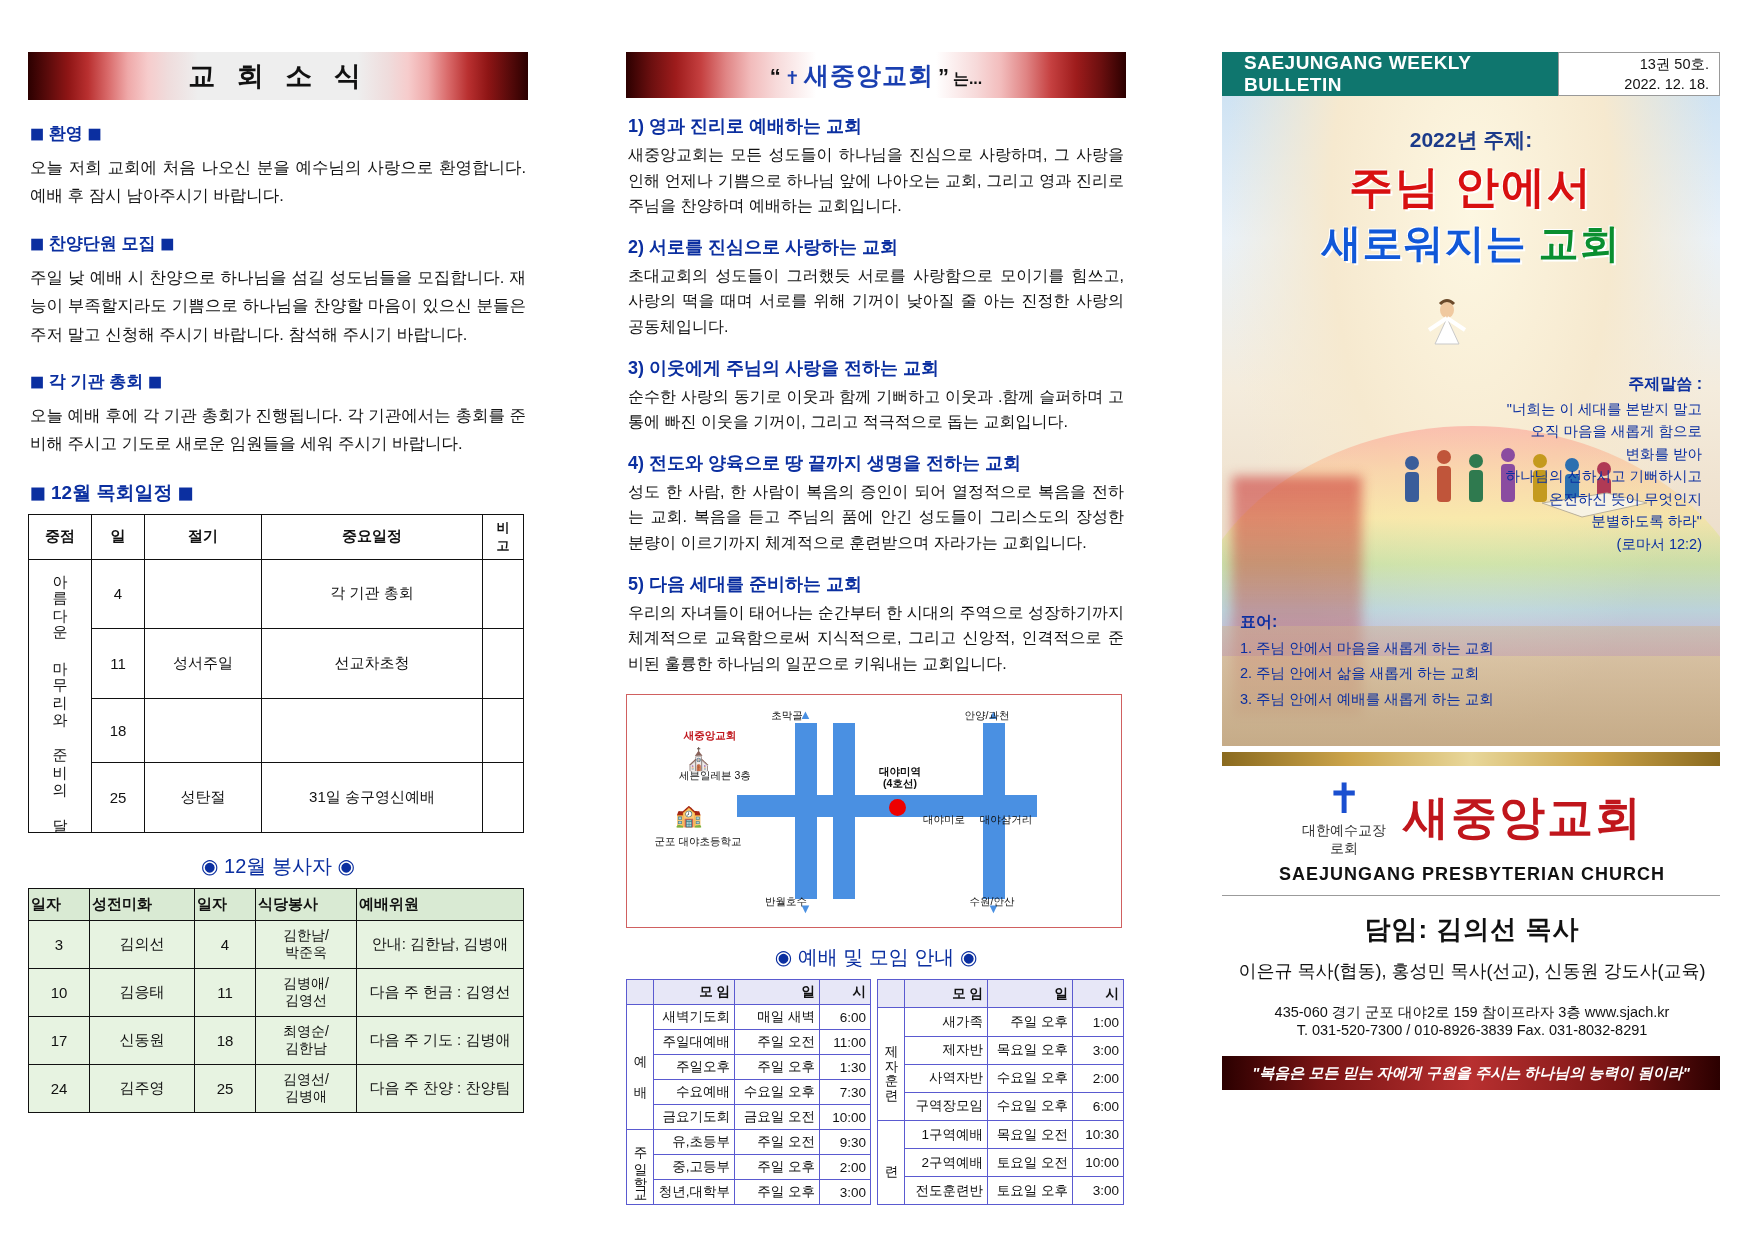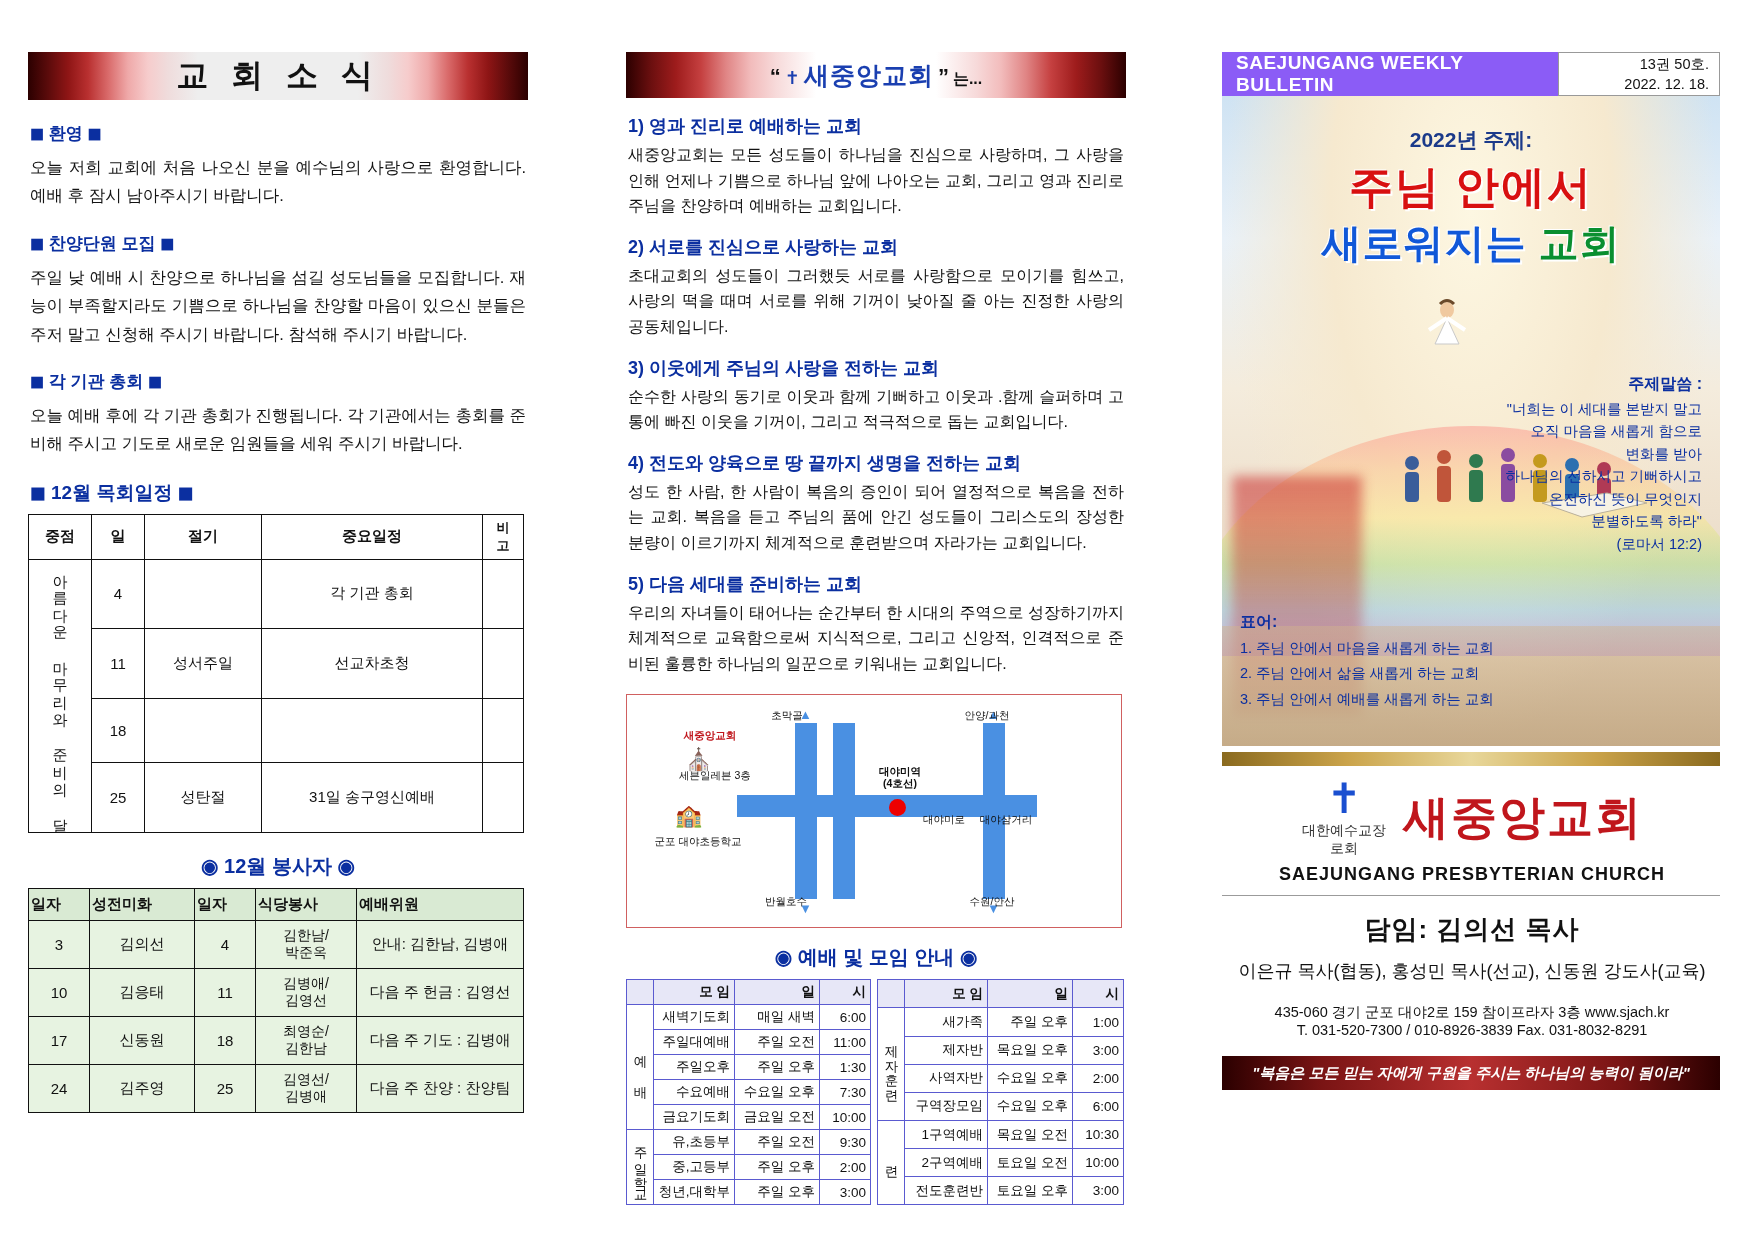--- a/index.html
+++ b/index.html
@@ -22,32 +22,32 @@
   .banner{
     position:relative;height:48px;margin-top:52px;
     display:flex;align-items:center;justify-content:center;
     background:linear-gradient(90deg,
       #2b0000 0%, #5b0b0b 4%, #8e1515 8%, #b93030 12%, #d96a6a 16%,
       #efa9a9 20%, #f6cccc 24%, #efdcdc 28%, #eeeeee 34%,
       #eeeeee 66%, #efdcdc 72%, #f6cccc 76%, #efa9a9 80%,
       #d96a6a 84%, #b93030 88%, #8e1515 92%, #5b0b0b 96%, #2b0000 100%);
   }
   .banner-title{
-    font-size:32px;font-weight:bold;color:#111;letter-spacing:7px;
+    font-size:27px;font-weight:bold;color:#111;letter-spacing:7px;
   }
   .sec-head{
     color:#0b2fa0;font-weight:bold;font-size:17px;margin:22px 0 8px 2px;
   }
   .sec-head.blue2{color:#0b2fa0;font-size:19px;}
   .body-text{
     font-size:16.5px;line-height:1.72;text-align:justify;margin:0 2px 4px 2px;
     color:#141414;
   }
   .center-head{
-    text-align:center;color:#0b2fa0;font-weight:bold;font-size:20px;
+    text-align:center;color:#0b2fa0;font-weight:normal;font-size:20px;
     margin:20px 0 8px 0;
   }
 
   table{border-collapse:collapse;}
   .tbl1{width:496px;margin-top:6px;font-size:15px;}
   .tbl1 td,.tbl1 th{border:1px solid #111;text-align:center;padding:4px 2px;}
   .tbl1 th{font-weight:bold;}
   .vtext{
     writing-mode:vertical-rl;text-orientation:upright;
     letter-spacing:2px;line-height:1.05;font-size:15px;white-space:nowrap;
@@ -91,22 +91,22 @@
   .tbl3 td{border:1px solid #5a5ad0;padding:3px 4px;white-space:nowrap;text-align:right;}
   .tbl3 .hd{background:#e7e7f7;text-align:right;font-weight:bold;}
   .tbl3 .vt{writing-mode:vertical-rl;text-orientation:upright;text-align:center;letter-spacing:1px;}
   .tbl3 .tm{text-align:right;}
 
   
   .bulletin-head{
     margin-top:52px;width:498px;height:44px;display:flex;align-items:stretch;
   }
   .bh-left{
-    background:#8b5cf6;color:#fff;flex:1;display:flex;align-items:center;
-    padding-left:14px;font-weight:bold;font-size:19px;letter-spacing:0.5px;
+    background:#0f766e;color:#fff;flex:1;display:flex;align-items:center;
+    padding-left:22px;font-weight:bold;font-size:19px;letter-spacing:0.5px;
   }
   .bh-right{
     width:150px;border:1px solid #999;display:flex;flex-direction:column;
     align-items:flex-end;justify-content:center;padding-right:10px;font-size:14.5px;line-height:1.4;
   }
 
   .poster{
     position:relative;width:498px;height:650px;overflow:hidden;
     background:
       radial-gradient(ellipse at 50% 18%, #fdf7e2 0%, #f6e9cf 40%, rgba(246,233,207,0) 70%),

